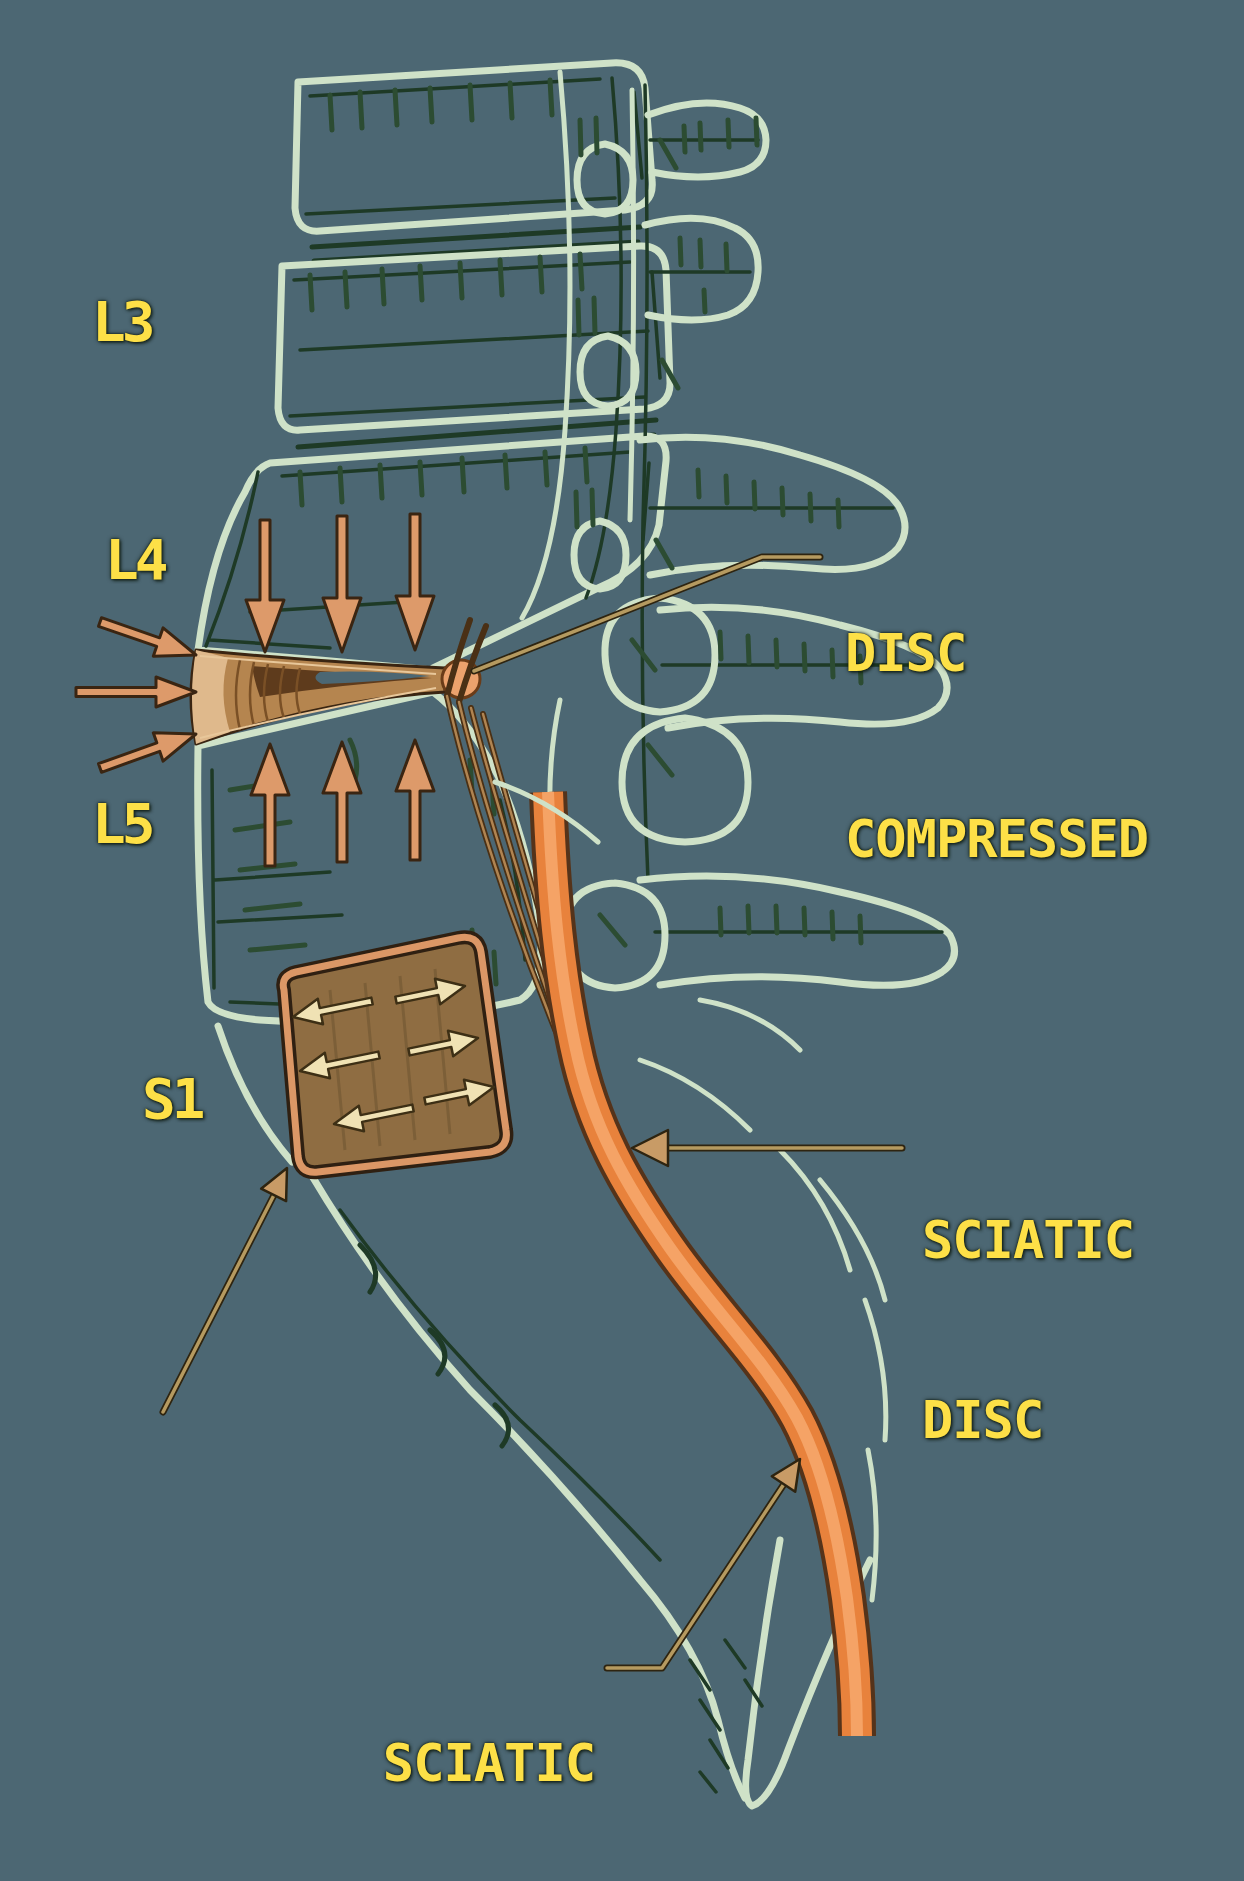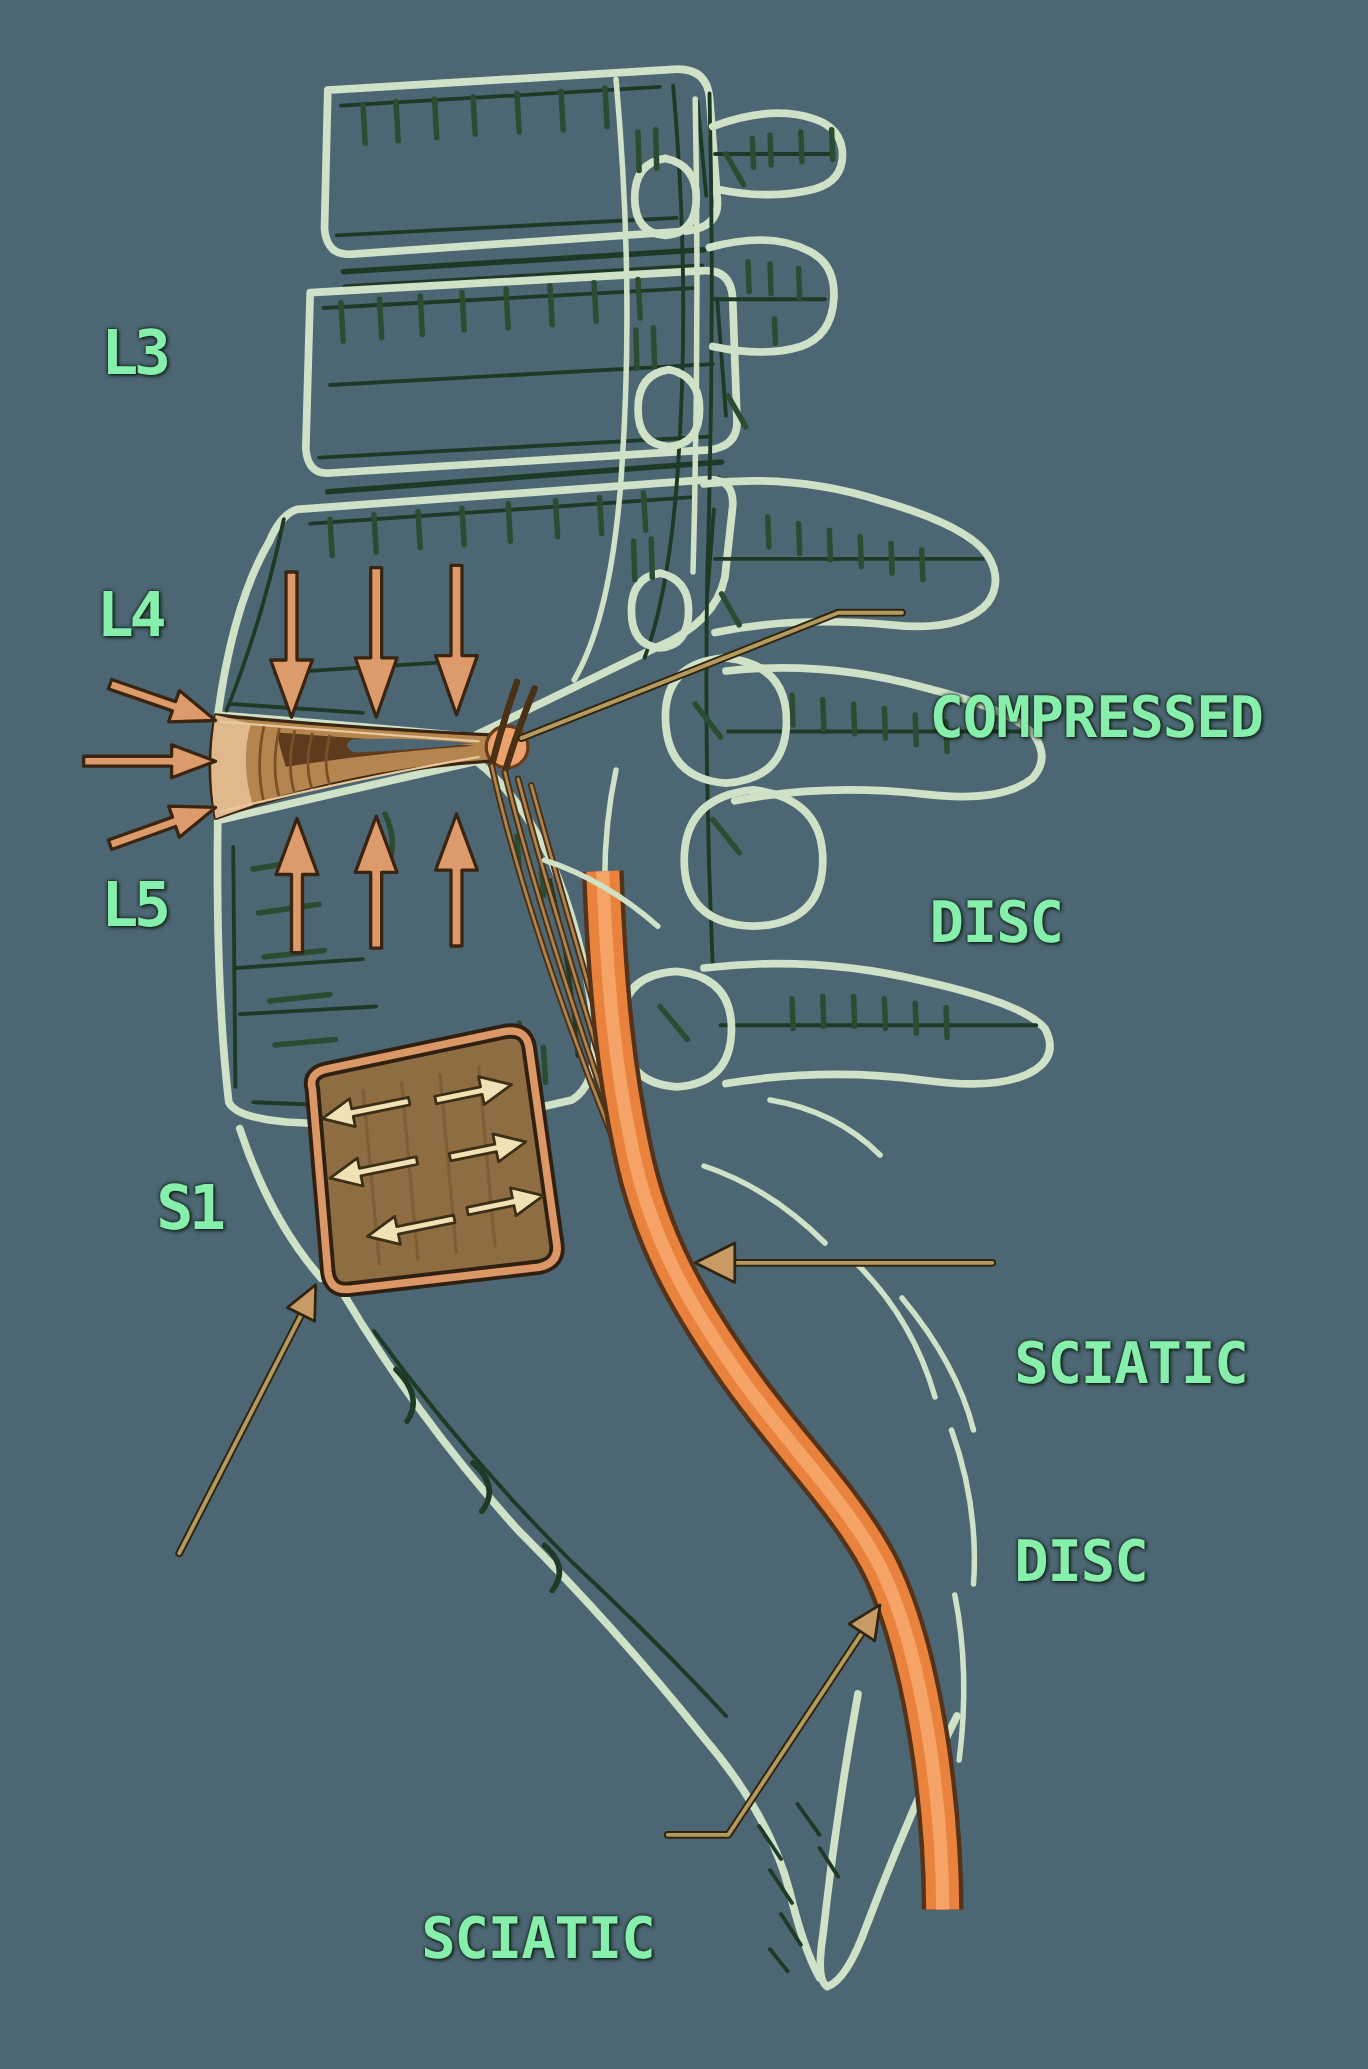--- a/index.html
+++ b/index.html
@@ -16,21 +16,21 @@
   .bl{stroke:#cfe2c8;stroke-width:7;fill:none;stroke-linecap:round;stroke-linejoin:round;}
   .bl2{stroke:#cfe2c8;stroke-width:5;fill:none;stroke-linecap:round;stroke-linejoin:round;}
   .bd{stroke:#1e3a26;stroke-width:3.5;fill:none;stroke-linecap:round;stroke-linejoin:round;}
   .bd5{stroke:#1e3a26;stroke-width:5;fill:none;stroke-linecap:round;}
   .bh{stroke:#2c4c32;stroke-width:5;fill:none;stroke-linecap:round;}
   .leader-dark{stroke:#2e2410;stroke-width:7;fill:none;stroke-linecap:round;stroke-linejoin:round;}
   .leader-tan{stroke:#b59a60;stroke-width:3.5;fill:none;stroke-linecap:round;stroke-linejoin:round;}
 
   .lbl{
     position:absolute;
-    color:#86efac;
+    color:#fde047;
     font-weight:700;
     white-space:pre;
     text-shadow:0 0 2px rgba(12,24,12,.95),0 0 4px rgba(12,24,12,.8),2px 2px 3px rgba(12,24,12,.55);
     line-height:1;
   }
   .lbl-vert{font-size:56px;letter-spacing:-4px;}
   .lbl-cap{font-size:52px;letter-spacing:-1px;}
   .cap-line{display:block;}
 </style>
 </head>
@@ -216,27 +216,27 @@
     </g>
 
     <g>
       <path class="leader-dark" d="M607,1668 L662,1668 L784,1484"></path>
       <path class="leader-tan" d="M607,1668 L662,1668 L784,1484"></path>
       <path d="M800,1459 L795.2,1491.7 L771.8,1476.3 Z" fill="#c89b66" stroke="#2e2410" stroke-width="2.5" stroke-linejoin="round"></path>
     </g>
   </svg>
 
   <div class="lbl lbl-vert" style="left:92px;top:294px;">L3</div>
-  <div class="lbl lbl-vert" style="left:88px;top:532px;text-align:right;">L4</div>
+  <div class="lbl lbl-vert" style="left:105px;top:532px;text-align:right;">L4</div>
   <div class="lbl lbl-vert" style="left:92px;top:796px;">L5</div>
   <div class="lbl lbl-vert" style="left:142px;top:1071px;">S1</div>
 
   <div class="lbl lbl-cap" style="left:845px;top:498px;line-height:62px;">
+    <span class="cap-line">DISC</span>
     <span class="cap-line">COMPRESSED</span>
-    <span class="cap-line">DISC</span>
   </div>
 
   <div class="lbl lbl-cap" style="left:922px;top:1090px;line-height:60px;">
     <span class="cap-line">SCIATIC</span>
     <span class="cap-line">DISC</span>
   </div>
 
   <div class="lbl lbl-cap" style="left:158px;top:1420px;line-height:63px;">
   </div>
 

